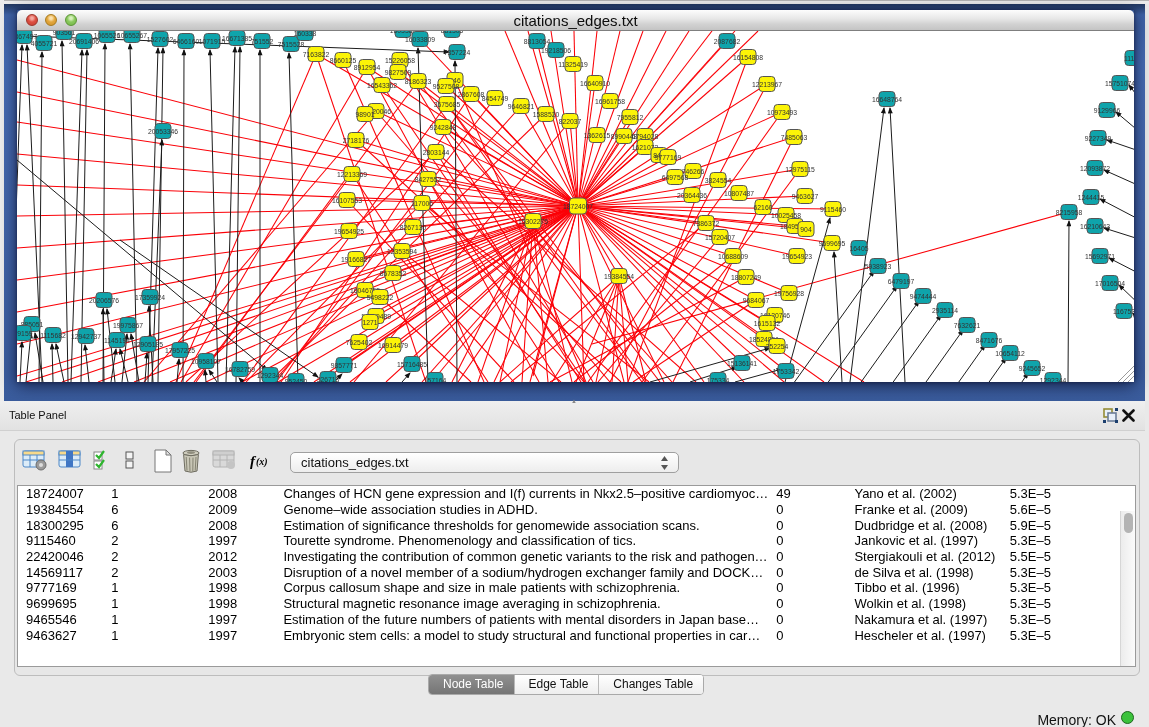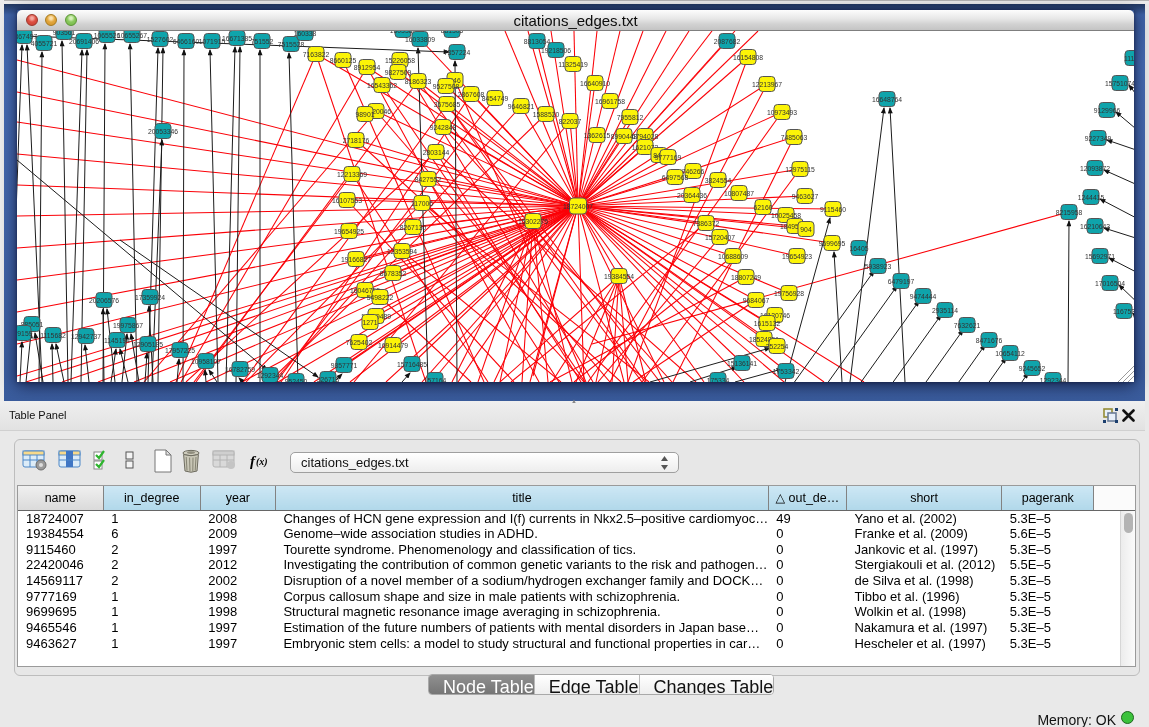--- a/index.html
+++ b/index.html
@@ -24,21 +24,21 @@
 #tablewrap{position:absolute;left:2px;top:45px;width:1119px;height:182px;background:#fff;border:1px solid #9a9a9a;overflow:hidden}
 table{border-collapse:collapse;table-layout:fixed;width:1117px;font-size:13px}
 th{height:24px;font-weight:400;font-size:12.5px;text-align:center;color:#000;border-right:1px solid #828282;border-bottom:1px solid #666;background:linear-gradient(180deg,#cde7f4,#b1d8ea);padding:0}
 th.g{background:linear-gradient(180deg,#f0f0f0,#dadada)}
 td{height:15.7px;white-space:nowrap;overflow:hidden;color:#000;padding:0 0 0 8px}
 .c0{width:85px}.c1{width:97px}.c2{width:75px}.c3{width:492px}.c4{width:78px}.c5{width:155px}.c6{width:92px}.c7{width:41px}
 th.e{background:#fbfbfb;border-right:none}
 #vsb{position:absolute;right:0px;top:25px;width:15px;height:156px;background:linear-gradient(90deg,#ececec,#fbfbfb);border-left:1px solid #d6d6d6}
 #vsb .th{position:absolute;left:3px;top:2px;width:9px;height:20px;border-radius:5px;background:#b4b4b4}
 #tabs{position:absolute;left:428px;top:273px;height:21px;display:flex;border:1px solid #a9a9a9;border-radius:4px;overflow:hidden;background:#fff}
-.tab{font-size:18px;padding:2px 0 0 14px;color:#111;background:linear-gradient(180deg,#ffffff,#eeeeee)}
+.tab{font-size:12px;padding:2px 10px 0 14px;color:#111;background:linear-gradient(180deg,#ffffff,#eeeeee)}
 .tab.sel{background:linear-gradient(180deg,#909090,#757575);color:#fff}
 .tab+.tab{border-left:1px solid #b9b9b9}
 #mem{position:absolute;right:33px;top:311px;font-size:14px;color:#111}
 #memdot{position:absolute;right:15px;top:310px;width:13px;height:13px;border-radius:50%;background:#3cc23c;border:1.5px solid #1d661d}
 #splitarrow{position:absolute;left:571px;top:-3px;font-size:6px;color:#888}
 svg text{user-select:none}
 </style></head>
 <body>
 <div id="app">
 <div id="desk"></div>
@@ -663,30 +663,20 @@
             <text x="238" y="17" font-size="10" font-style="italic" font-weight="700" font-family="Liberation Serif,serif" fill="#000">(x)</text>
    </svg>
   </div>
   <div id="combo">citations_edges.txt<svg style="position:absolute;right:9px;top:3px" width="9" height="14" viewBox="0 0 9 14">
             <path d="M4.5 0L8 5H1z" fill="#555"></path>
             <path d="M4.5 14L8 9H1z" fill="#555"></path>
           </svg></div>
   <div id="tablewrap">
    <table>
     <tbody>
-              <tr>
-                <th class="g c0">name</th>
-                <th class="c1">in_degree</th>
-                <th class="c2">year</th>
-                <th class="c3">title</th>
-                <th class="c4">△ out_de…</th>
-                <th class="c5">short</th>
-                <th class="c6">pagerank</th>
-                <th class="c7 e"></th>
-              </tr>
     <tr>
                 <td class="c0">18724007</td>
                 <td class="c1">1</td>
                 <td class="c2">2008</td>
                 <td class="c3">Changes of HCN gene expression and I(f) currents in Nkx2.5–positive cardiomyoc…</td>
                 <td class="c4">49</td>
                 <td class="c5">Yano et al. (2002)</td>
                 <td class="c6">5.3E–5</td>
                 <td class="c7"></td>
               </tr>
@@ -694,20 +684,30 @@
                 <td class="c0">19384554</td>
                 <td class="c1">6</td>
                 <td class="c2">2009</td>
                 <td class="c3">Genome–wide association studies in ADHD.</td>
                 <td class="c4">0</td>
                 <td class="c5">Franke et al. (2009)</td>
                 <td class="c6">5.6E–5</td>
                 <td class="c7"></td>
               </tr>
 <tr>
+                <td class="c0">18300295</td>
+                <td class="c1">6</td>
+                <td class="c2">2008</td>
+                <td class="c3">Estimation of significance thresholds for genomewide association scans.</td>
+                <td class="c4">0</td>
+                <td class="c5">Dudbridge et al. (2008)</td>
+                <td class="c6">5.9E–5</td>
+                <td class="c7"></td>
+              </tr>
+<tr>
                 <td class="c0">9115460</td>
                 <td class="c1">2</td>
                 <td class="c2">1997</td>
                 <td class="c3">Tourette syndrome. Phenomenology and classification of tics.</td>
                 <td class="c4">0</td>
                 <td class="c5">Jankovic et al. (1997)</td>
                 <td class="c6">5.3E–5</td>
                 <td class="c7"></td>
               </tr>
 <tr>
@@ -716,21 +716,21 @@
                 <td class="c2">2012</td>
                 <td class="c3">Investigating the contribution of common genetic variants to the risk and pathogen…</td>
                 <td class="c4">0</td>
                 <td class="c5">Stergiakouli et al. (2012)</td>
                 <td class="c6">5.5E–5</td>
                 <td class="c7"></td>
               </tr>
 <tr>
                 <td class="c0">14569117</td>
                 <td class="c1">2</td>
-                <td class="c2">2002</td>
+                <td class="c2">2003</td>
                 <td class="c3">Disruption of a novel member of a sodium/hydrogen exchanger family and DOCK…</td>
                 <td class="c4">0</td>
                 <td class="c5">de Silva et al. (1998)</td>
                 <td class="c6">5.3E–5</td>
                 <td class="c7"></td>
               </tr>
 <tr>
                 <td class="c0">9777169</td>
                 <td class="c1">1</td>
                 <td class="c2">1998</td>

